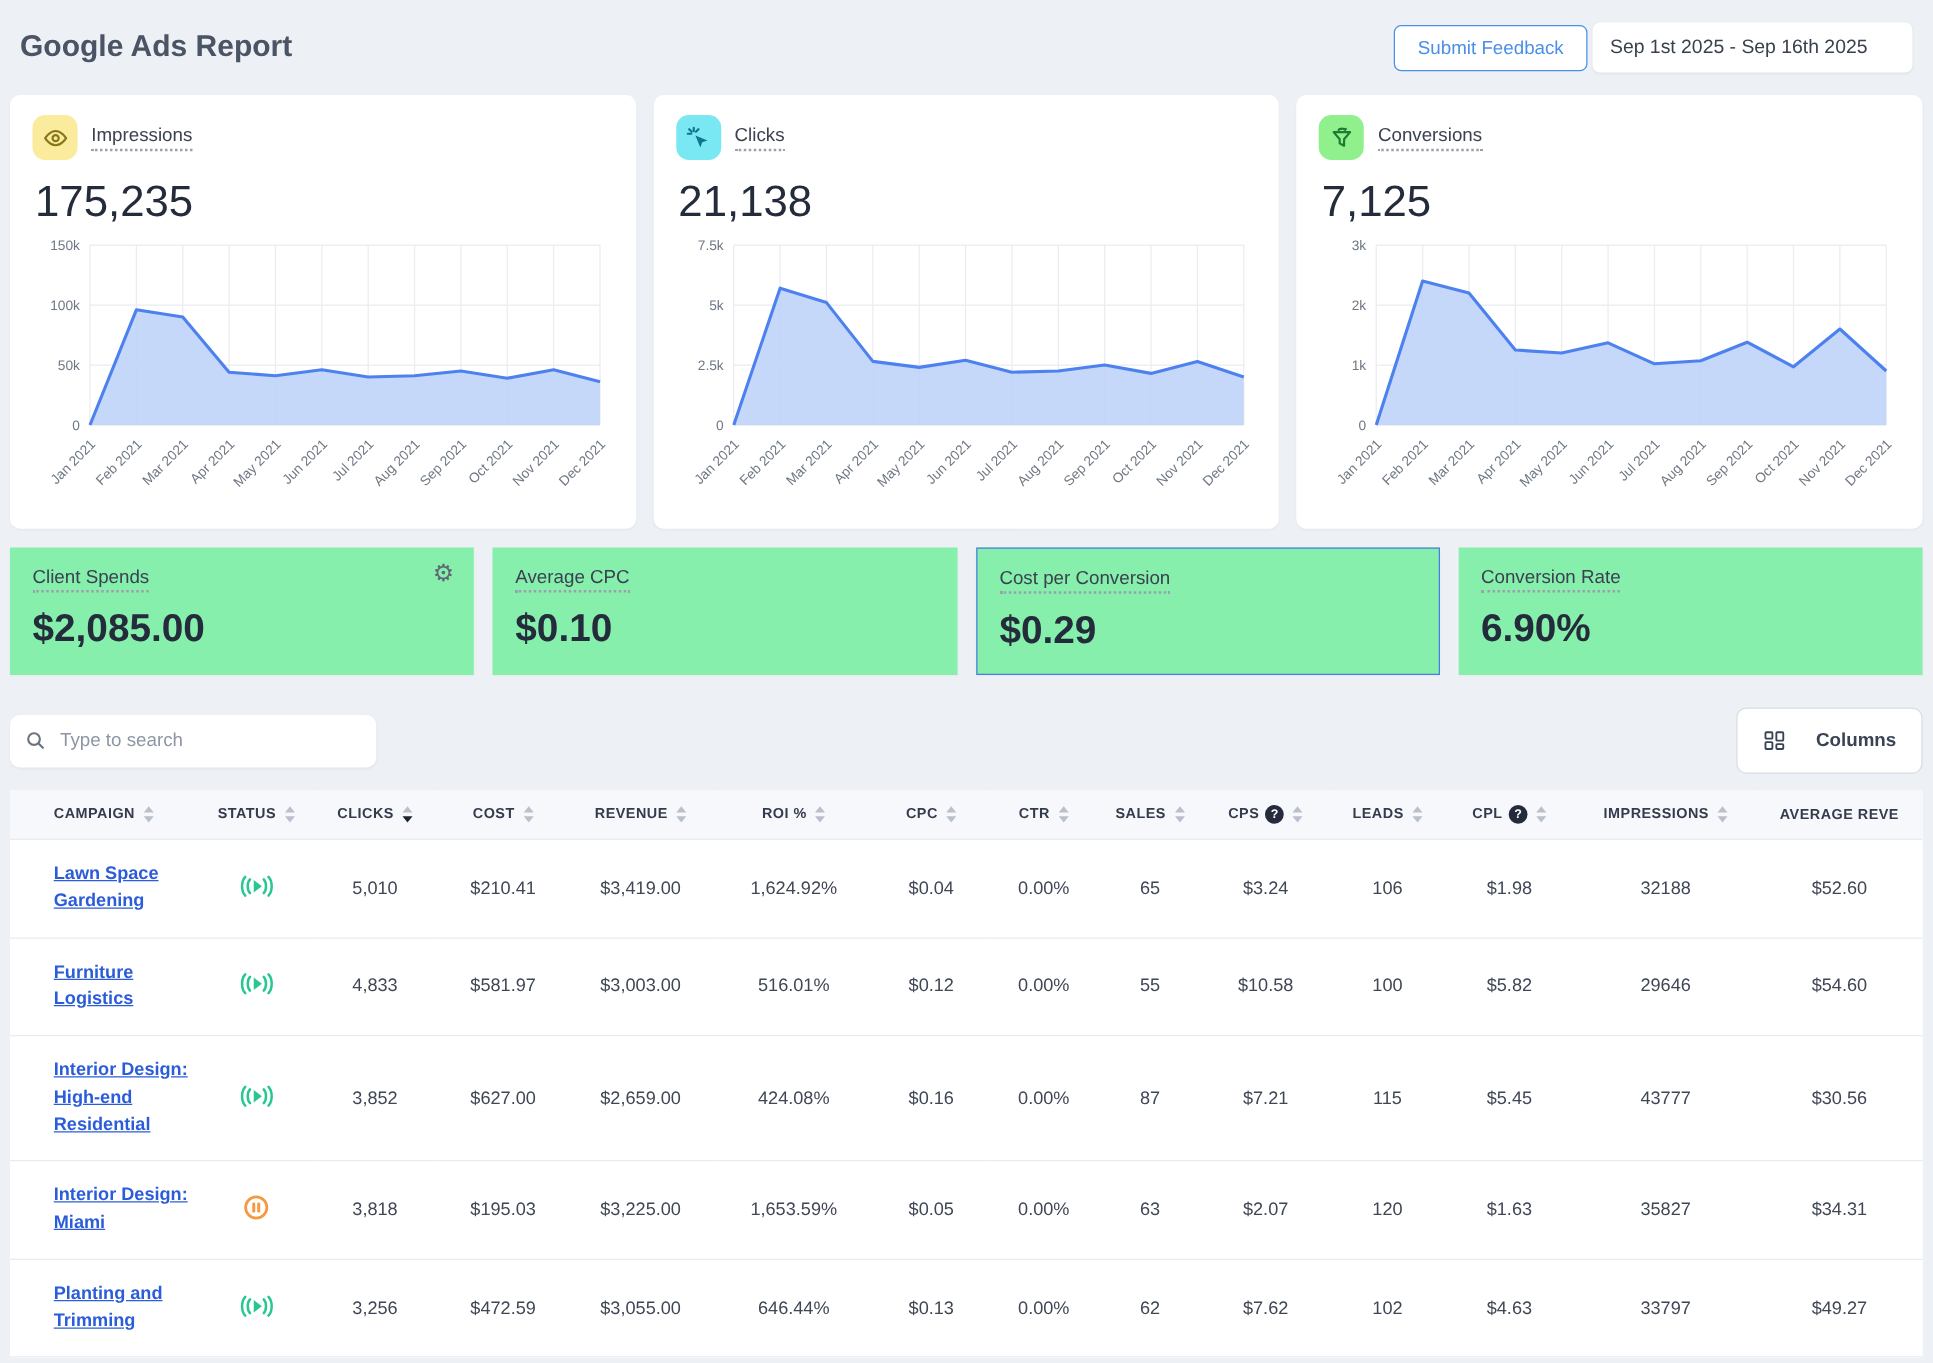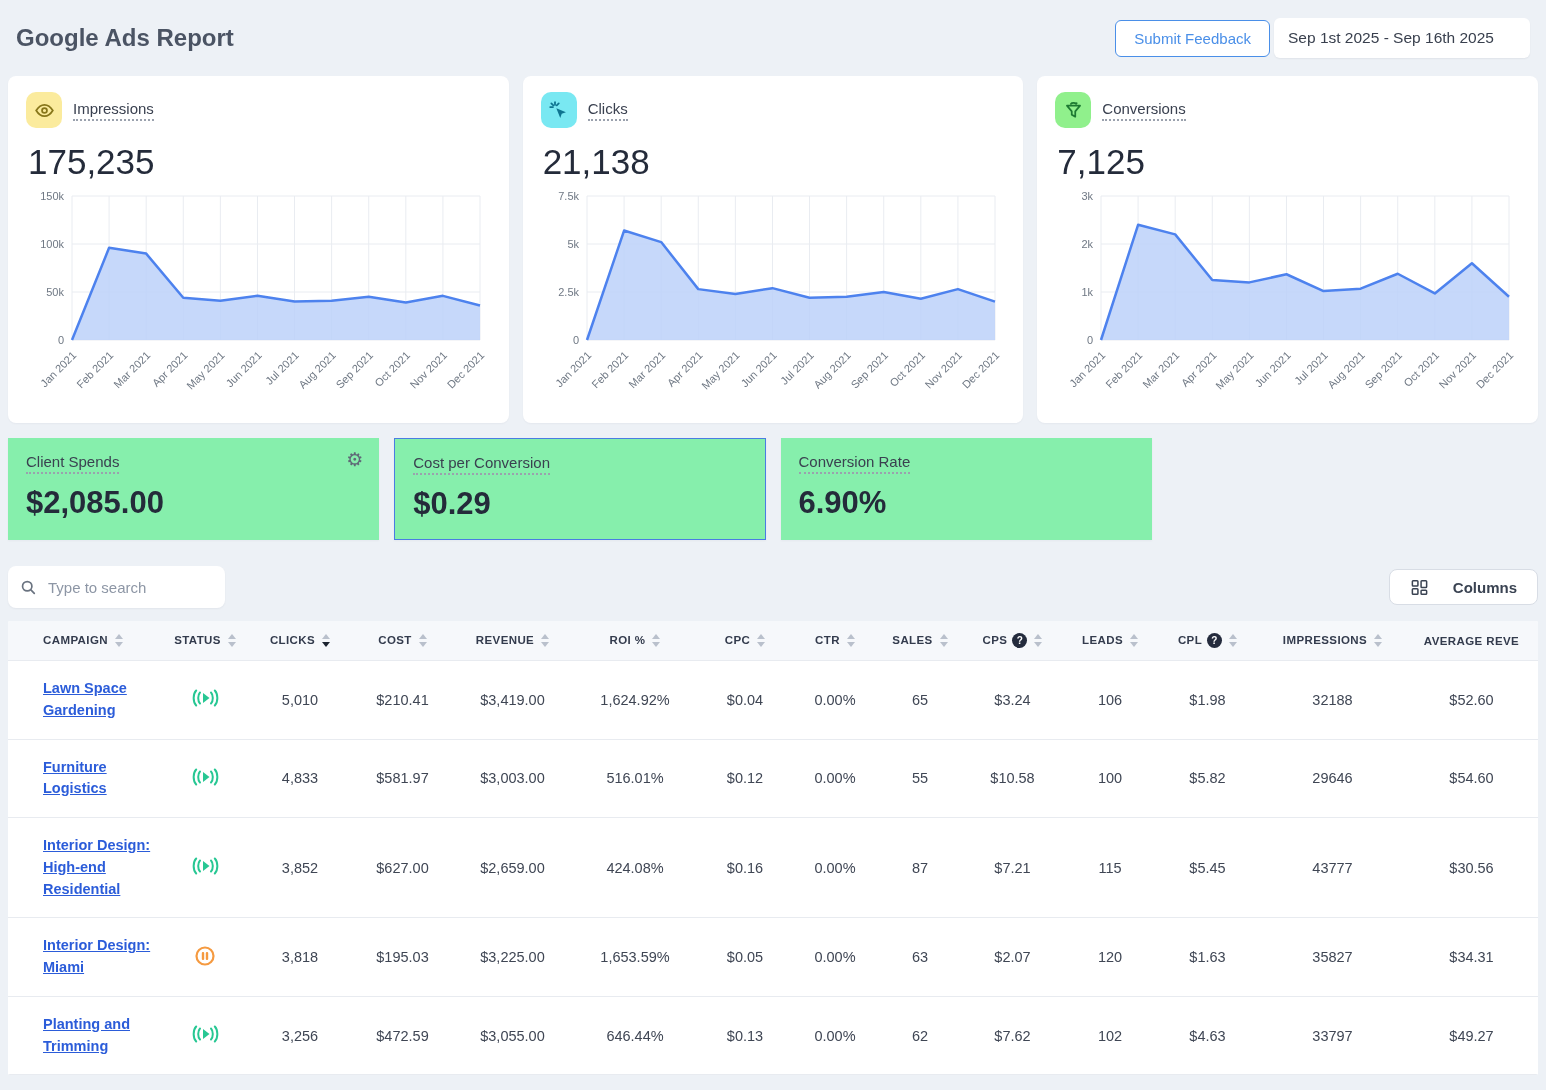--- a/index.html
+++ b/index.html
@@ -45,31 +45,31 @@
   .cards4{display:grid;grid-template-columns:repeat(4,1fr);gap:15px;margin-top:15px}
   .scard{background:#86efac;border-radius:0;padding:15px 18px;height:102px;box-shadow:0 1px 2px rgba(16,24,40,.04);position:relative}
   .scard.hl{border:1.5px solid #4a7de2}
   .slabel{font-size:15px;font-weight:500;color:#3a4150;display:inline-block;border-bottom:2px dotted #9aa1ad;padding-bottom:2px}
   .svalue{font-size:31px;font-weight:600;color:#242b3a;margin-top:11px}
   .gear{position:absolute;top:12px;right:16px;font-size:19px;color:#5f6877;cursor:pointer;line-height:1}
 
   
   .toolrow{display:flex;align-items:center;justify-content:space-between;margin-top:26px}
   .searchbox{
-    background:#fff;border-radius:8px;height:42px;width:217px;
+    background:#fff;border-radius:8px;height:42px;width:293px;
     display:flex;align-items:center;padding:0 12px;gap:9px;
     box-shadow:0 1px 2px rgba(16,24,40,.05);
   }
   .searchbox input{
     border:none;outline:none;font-size:15px;color:#39404e;width:100%;
     font-family:inherit;background:transparent;
   }
   .searchbox input::placeholder{color:#8d96a5}
   .columns-btn{
-    background:#fff;border:1px solid #d8dde5;border-radius:8px;height:36px;padding:0 20px;
+    background:#fff;border:1px solid #d8dde5;border-radius:8px;height:53px;padding:0 20px;
     display:flex;align-items:center;gap:24px;font-size:15px;font-weight:600;color:#3a4352;
     cursor:pointer;font-family:inherit;
   }
 
   
   .tablewrap{margin-top:13px;width:1530px;overflow:hidden;background:#fff;border-radius:2px}
   table{border-collapse:collapse;table-layout:fixed;width:1530px}
   thead th{
     background:#f6f8fb;font-size:11.5px;font-weight:700;letter-spacing:.4px;color:#333b4d;
     padding:12px 4px;text-align:center;white-space:nowrap;cursor:pointer;
@@ -259,20 +259,24 @@
           <text class="xtick" transform="rotate(-45 459 172)" x="459" y="172" text-anchor="end">Dec 2021</text>
         </svg></div>
   </div>
 </div>
 
 <div class="cards4">
   <div class="scard">
     <span class="slabel">Client Spends</span>
     <span class="gear">⚙</span>
     <div class="svalue">$2,085.00</div>
+  </div>
+  <div class="scard">
+    <span class="slabel">Average CPC</span>
+    <div class="svalue">$0.10</div>
   </div>
   <div class="scard hl">
     <span class="slabel">Cost per Conversion</span>
     <div class="svalue">$0.29</div>
   </div>
   <div class="scard">
     <span class="slabel">Conversion Rate</span>
     <div class="svalue">6.90%</div>
   </div>
 </div>

